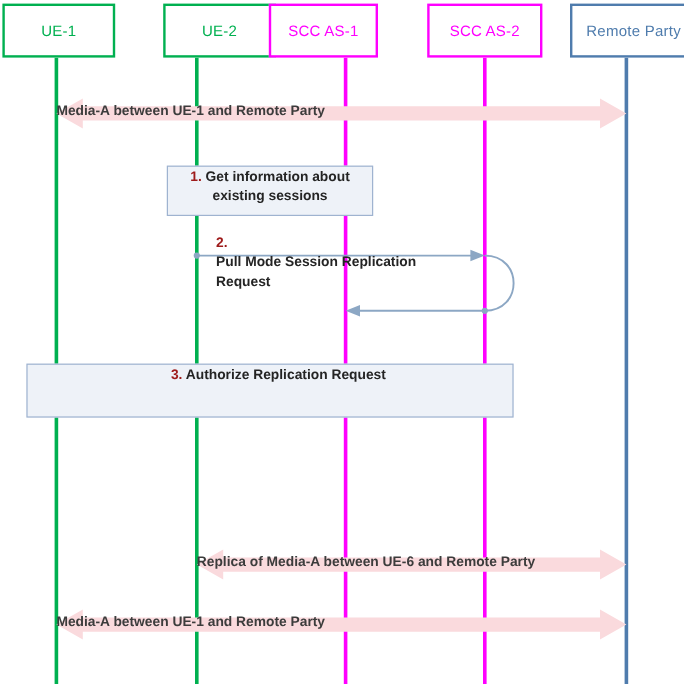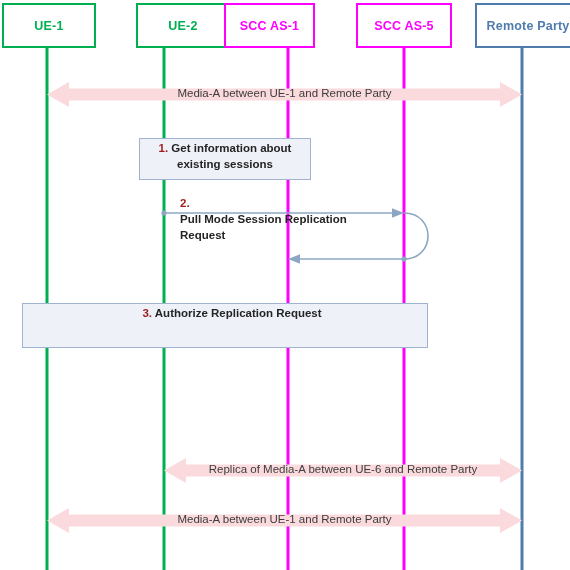--- a/index.html
+++ b/index.html
@@ -26,21 +26,21 @@
     overflow: visible;
   }
   .actor-box {
     position: absolute;
     box-sizing: border-box;
     background: #ffffff;
     display: flex;
     align-items: center;
     justify-content: center;
     font-size: 12.5px;
-    font-weight: bold;
+    font-weight: normal;
     letter-spacing: 0.2px;
     white-space: nowrap;
   }
   .step-box {
     position: absolute;
     box-sizing: border-box;
     background: #eef2f8;
     border: 1px solid #9fb3d0;
     display: flex;
     align-items: flex-start;
@@ -61,24 +61,23 @@
     position: absolute;
     font-size: 11.5px;
     font-weight: bold;
     color: #242424;
     line-height: 1.38;
     white-space: pre-line;
   }
   .band-label {
     position: absolute;
     font-size: 11.5px;
-    font-weight: normal;
+    font-weight: bold;
     color: #3c3c3c;
     white-space: nowrap;
-    text-align: center;
   }
 </style>
 </head>
 <body>
 
 <div id="diagram">
 
   <svg class="layer" viewBox="0 0 570 570">
 
     <line x1="47" y1="48" x2="47" y2="570" stroke="#00b050" stroke-width="3"></line>
@@ -122,21 +121,21 @@
 
   <div class="actor-box" style="left:136px; top:3px; width:94px; height:45px; border:2.5px solid #00b050; color:#00b050;">
     <span>UE-2</span>
   </div>
 
   <div class="actor-box" style="left:224px; top:3px; width:91px; height:45px; border:2.5px solid #ff00ff; color:#ff00ff;">
     <span>SCC AS-1</span>
   </div>
 
   <div class="actor-box" style="left:356px; top:3px; width:96px; height:45px; border:2.5px solid #ff00ff; color:#ff00ff;">
-    <span>SCC AS-5</span>
+    <span>SCC AS-2</span>
   </div>
 
   <div class="actor-box" style="left:475px; top:3px; width:106px; height:45px; border:2px solid #4f7cad; color:#4f7cad;">
     <span>Remote Party</span>
   </div>
 
   <div class="band-label" style="left:47px; top:87px; width:475px;">
     <span>Media-A between UE-1 and Remote Party</span>
   </div>
 

